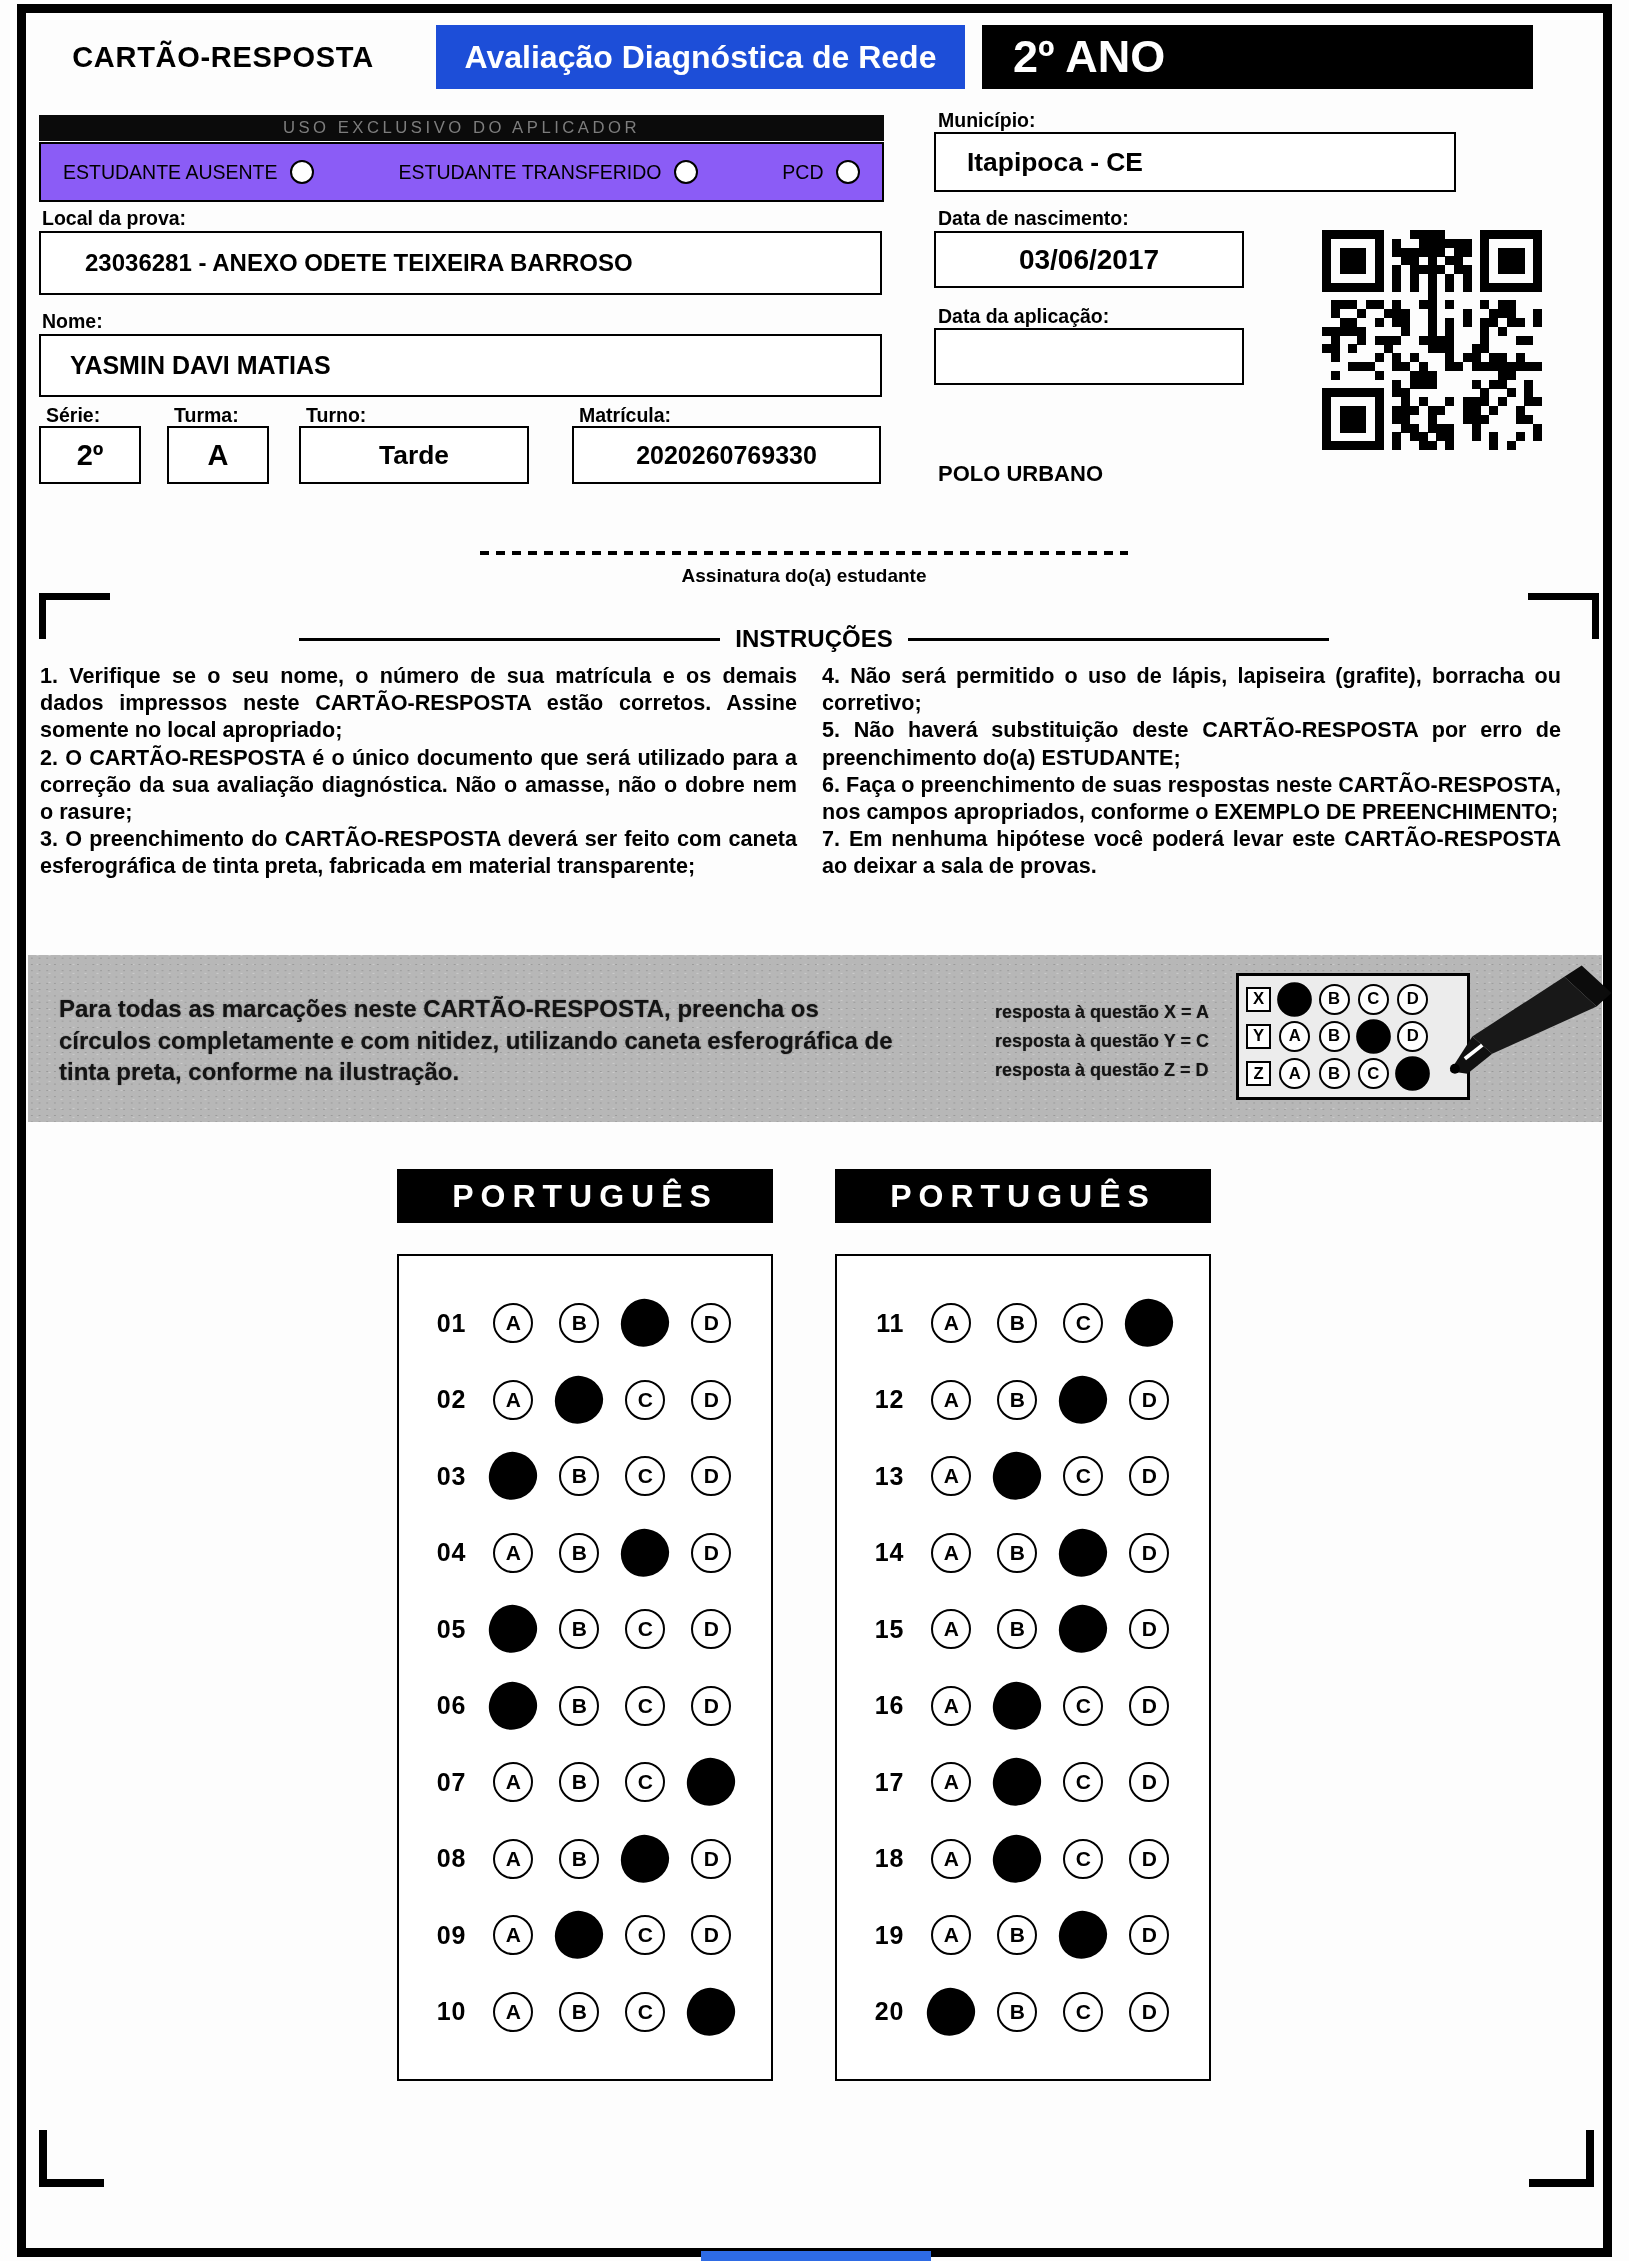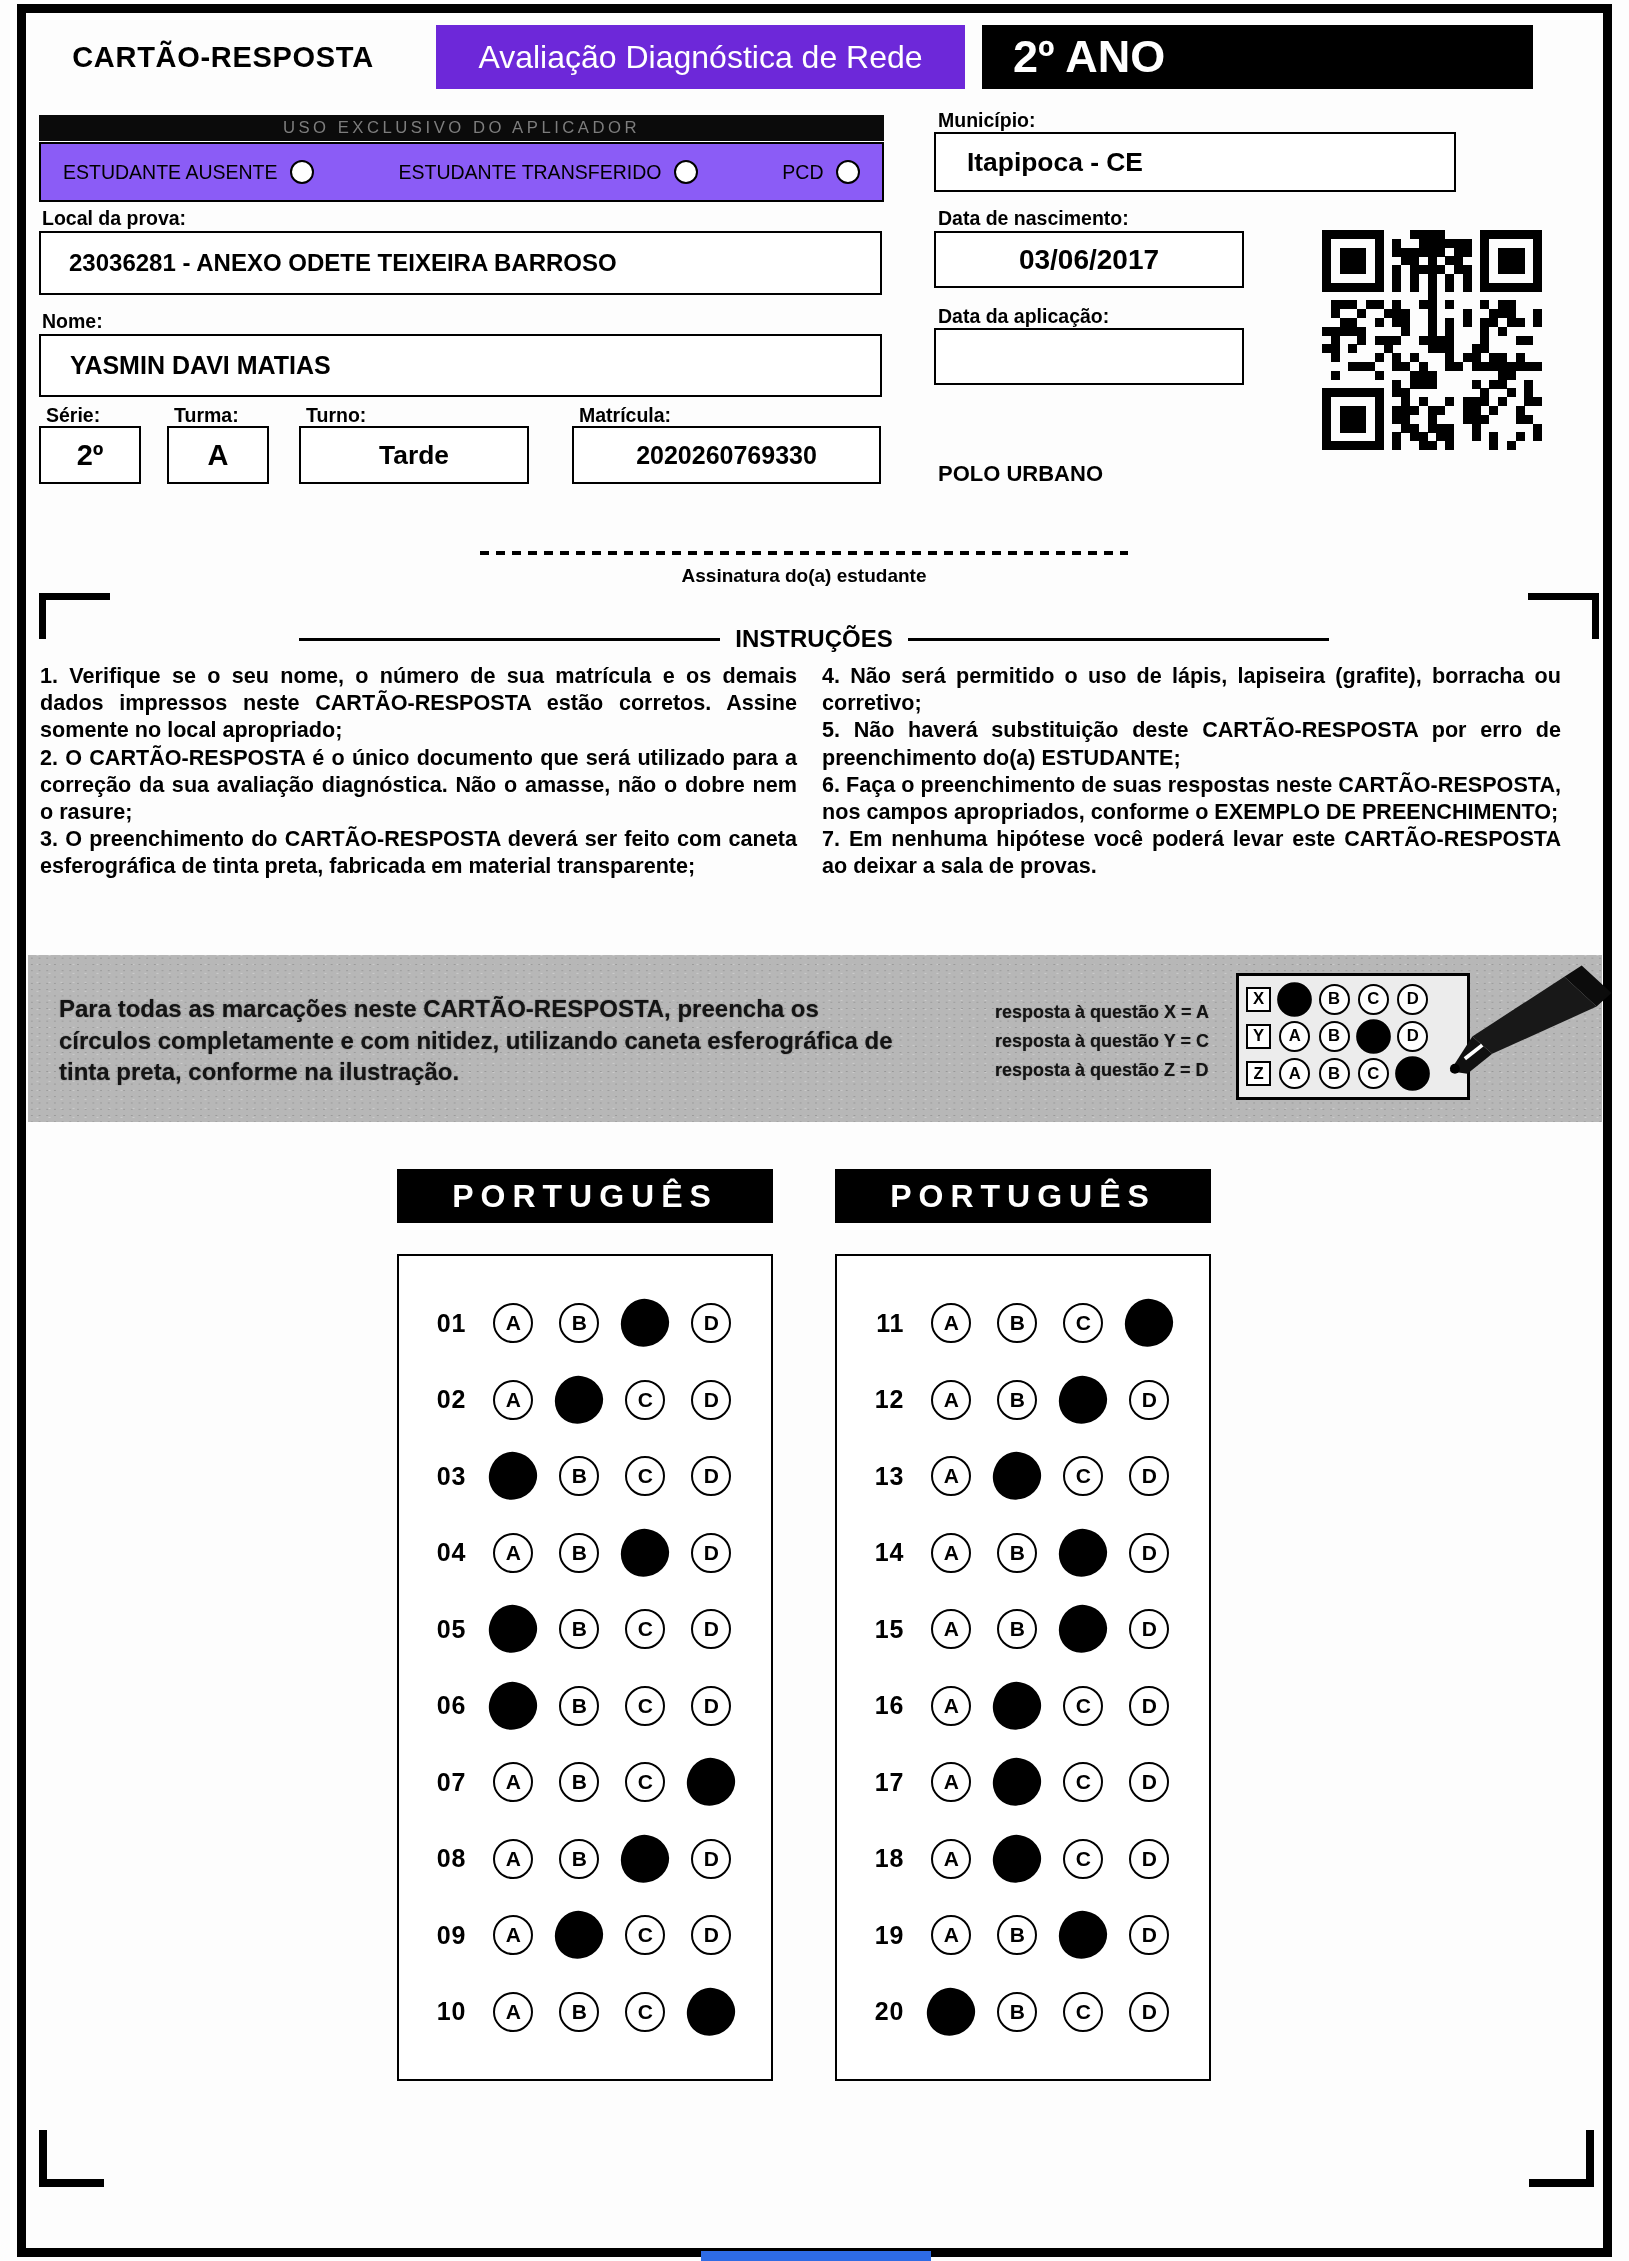--- a/index.html
+++ b/index.html
@@ -1,32 +1,32 @@
 <!DOCTYPE html>
 <html style="font-size:11px"><head>
 <meta charset="utf-8">
 <style>
   html,body{margin:0;padding:0;background:#9a9a9a;}
   .page{position:relative;width:1629px;height:2261px;background:#fdfdfd;font-family:"Liberation Sans",sans-serif;color:#000;overflow:hidden;}
   .frame{position:absolute;left:16.7px;top:4.2px;right:16.7px;bottom:4.2px;border:9.7px solid #000;pointer-events:none;}
   
   .hdr-card{position:absolute;left:42px;top:28px;width:362px;height:58px;display:flex;align-items:center;justify-content:center;font-size:29px;font-weight:bold;letter-spacing:0.7px;}
-  .hdr-exam{position:absolute;left:436px;top:25px;width:529px;height:64px;background:#6d28d9;color:#fff;display:flex;align-items:center;justify-content:center;font-size:32px;font-weight:normal;}
+  .hdr-exam{position:absolute;left:436px;top:25px;width:529px;height:64px;background:#1d4ed8;color:#fff;display:flex;align-items:center;justify-content:center;font-size:32px;font-weight:bold;}
   .hdr-grade{position:absolute;left:982px;top:25px;width:551px;height:64px;background:#000;color:#fff;display:flex;align-items:center;font-size:45px;font-weight:bold;padding-left:31px;box-sizing:border-box;}
   
   .applicator{position:absolute;left:39px;top:115px;width:845px;height:26.4px;background:#0b0b0b;color:#7d7d7d;display:flex;align-items:center;justify-content:center;font-size:16.7px;letter-spacing:3.5px;filter:blur(0.5px);}
   .status-box{position:absolute;left:39px;top:142px;width:845px;height:60px;border:2.1px solid #000;box-sizing:border-box;display:flex;align-items:center;justify-content:space-between;padding:0 22px;background:#8b5cf6;}
   .status-item{display:flex;align-items:center;gap:12.5px;font-size:19.5px;}
   .circle{width:24px;height:24px;border:2.1px solid #000;border-radius:50%;background:#fff;box-sizing:border-box;}
   .lbl{position:absolute;font-weight:bold;font-size:19.5px;white-space:nowrap;}
   .box{position:absolute;border:2.8px solid #000;background:#fff;box-sizing:border-box;display:flex;align-items:center;font-weight:bold;}
   .p-municipio-lbl{left:938px;top:109px;}
   .p-municipio-box{left:934px;top:132px;width:522px;height:60px;font-size:26.4px;padding-left:31px;border-width:2.1px;}
   .p-local-lbl{left:42px;top:207px;}
-  .p-local-box{left:39px;top:231px;width:843px;height:64px;font-size:24px;padding-left:28px;}
+  .p-local-box{left:39px;top:231px;width:843px;height:64px;font-size:24px;padding-left:44px;}
   .p-nasc-lbl{left:938px;top:207px;}
   .p-nasc-box{left:934px;top:231px;width:310px;height:57px;font-size:28px;justify-content:center;border-width:2.1px;}
   .p-nome-lbl{left:42px;top:310px;}
   .p-nome-box{left:39px;top:334px;width:843px;height:63px;font-size:25px;padding-left:29px;}
   .p-apl-lbl{left:938px;top:305px;}
   .p-apl-box{left:934px;top:328px;width:310px;height:57px;border-width:2.1px;}
   .p-qr{position:absolute;left:1322px;top:230px;width:220px;height:220px;}
   .p-serie-lbl{left:46px;top:404px;}
   .p-serie-box{left:39px;top:426px;width:102px;height:58px;font-size:29px;justify-content:center;}
   .p-turma-lbl{left:174px;top:404px;}

